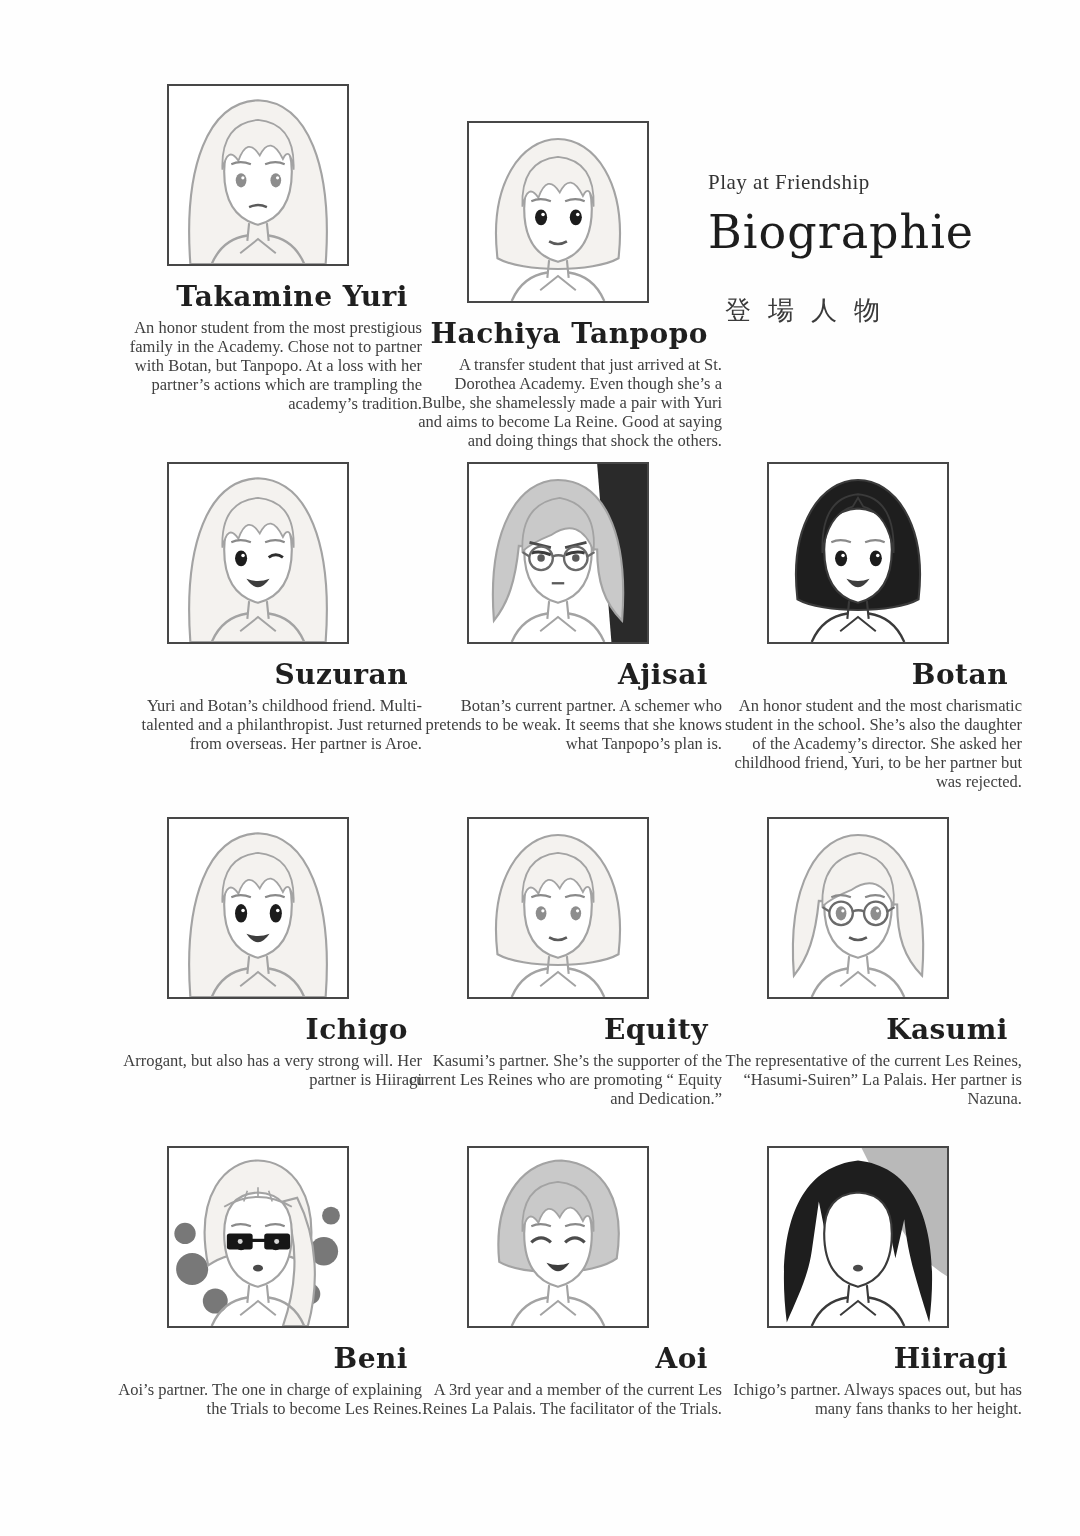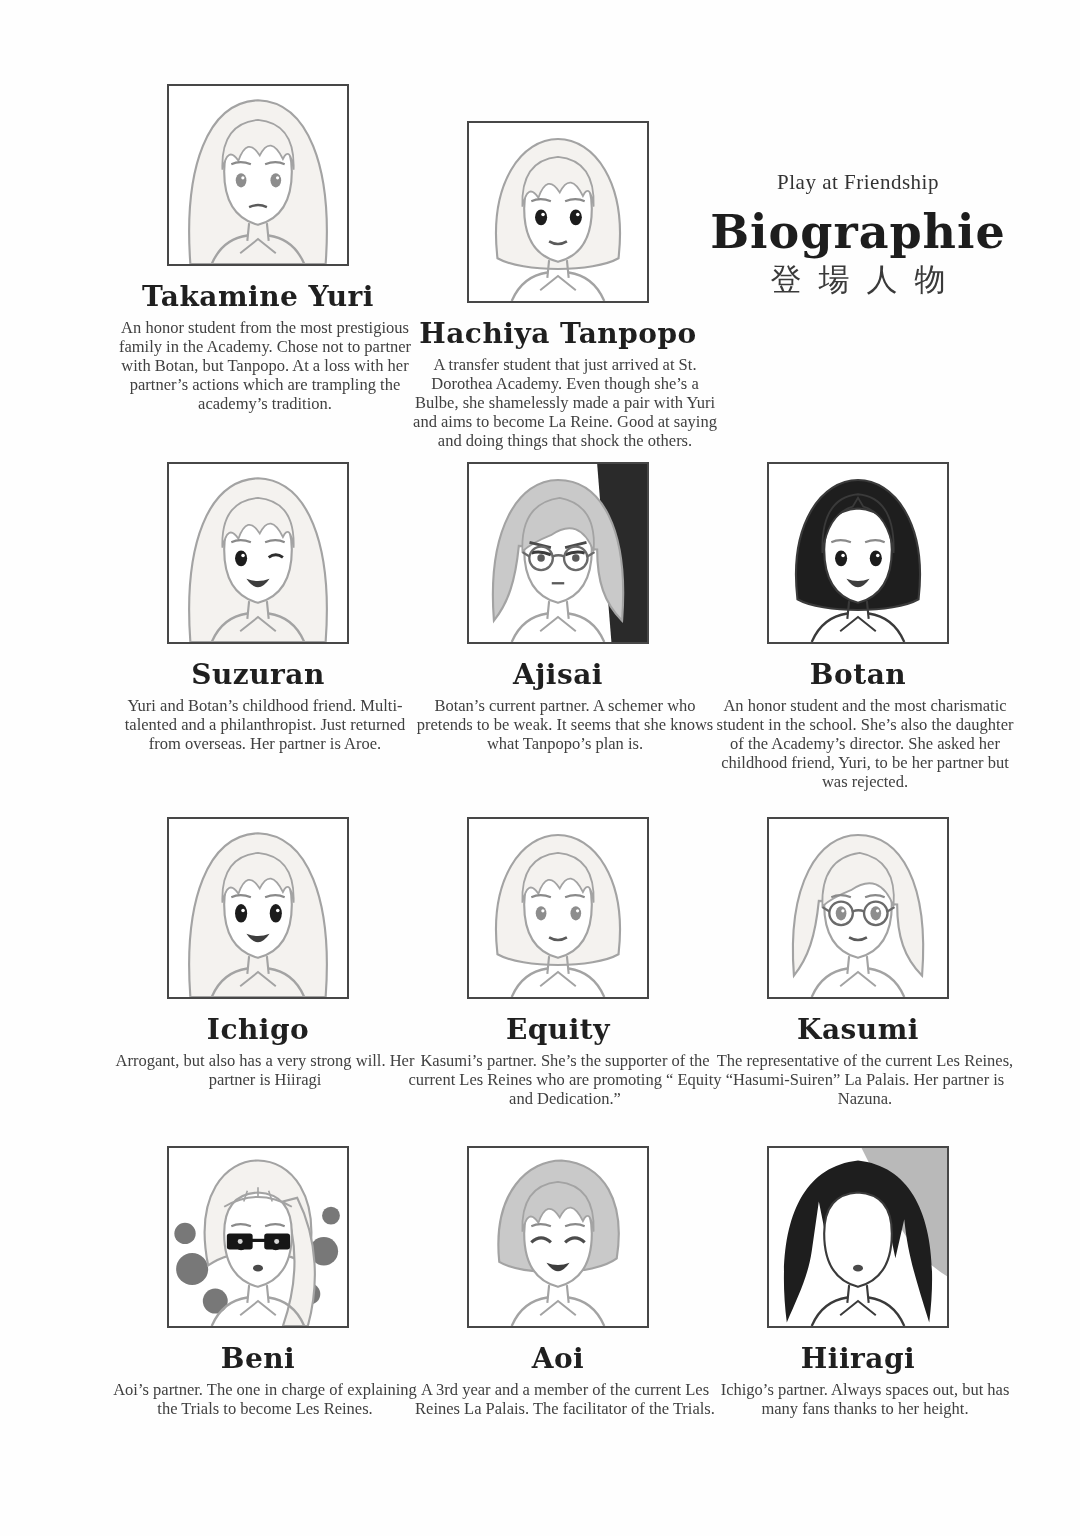--- a/index.html
+++ b/index.html
@@ -9,50 +9,51 @@
   }
   .page{
     box-sizing:border-box;width:1080px;height:1536px;
     padding:84px 0 0 108px;
   }
   .grid{
     display:grid;
     grid-template-columns:300px 300px 300px;
     grid-template-rows:378px 355px 329px auto;
   }
-  .card{text-align:center;align-self:start;}
+  .card{text-align:right;align-self:start;}
   .portrait{
     width:178px;height:178px;margin:0 auto;
     border:2px solid #474747;background:#fff;overflow:hidden;
   }
   .portrait svg{display:block;width:100%;height:100%;}
   .char-name{
     margin-top:16px;
     font-family:"DejaVu Serif",serif;font-weight:700;
     font-size:28px;letter-spacing:0.5px;color:#1f1f1f;line-height:1.05;
   }
   .char-desc{
     width:314px;margin:7px auto 0;
     font-size:16.5px;line-height:19px;color:#404040;
   }
   .title-block{
     grid-column:3;grid-row:1;
-    text-align:center;padding-top:86px;
+    text-align:left;padding-top:86px;
   }
   .series-title{
     font-family:"Liberation Serif",serif;font-size:21px;color:#333;
     letter-spacing:0.5px;
   }
   .biographie{
     margin-top:10px;
     font-family:"DejaVu Serif",serif;font-size:46px;color:#1d1d1d;
-    letter-spacing:1px;font-weight:700;
+    letter-spacing:1px;font-weight:400;
   }
   .jp-caption{
-    font-size:31px;color:#3a3a3a;letter-spacing:17px;margin-left:17px;
+    margin-top:34px;
+    font-size:26px;color:#3a3a3a;letter-spacing:17px;margin-left:17px;
   }
 </style>
 </head>
 <body>
 
 <div class="page">
   <div class="grid">
 
     <div class="title-block">
       <div class="series-title">Play at Friendship</div>

